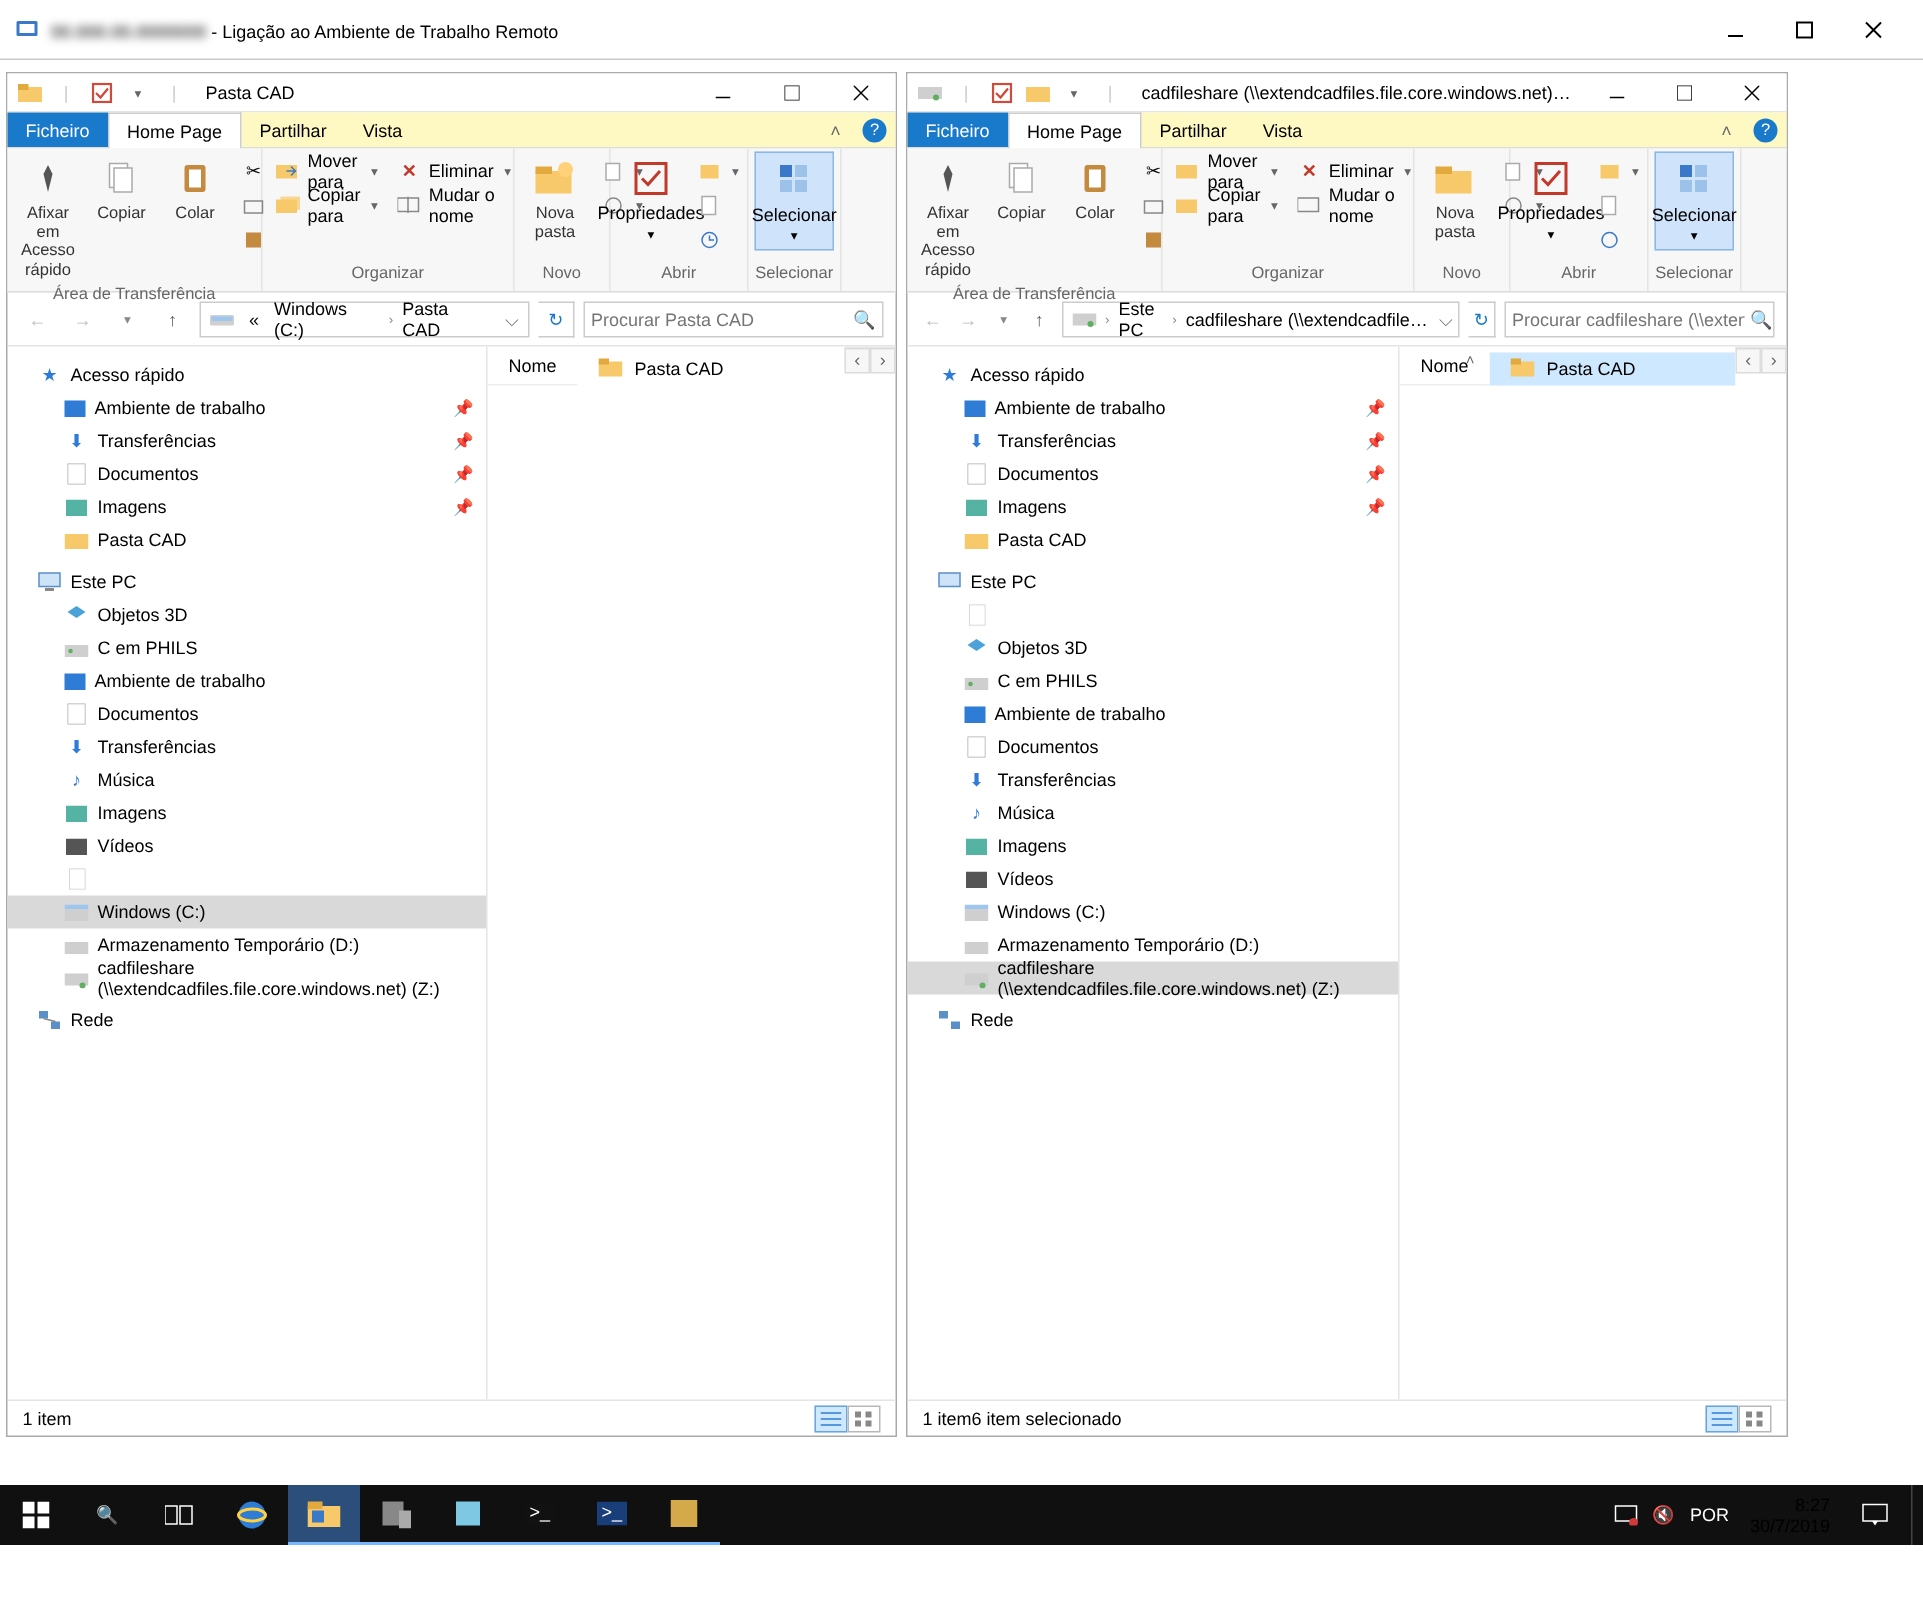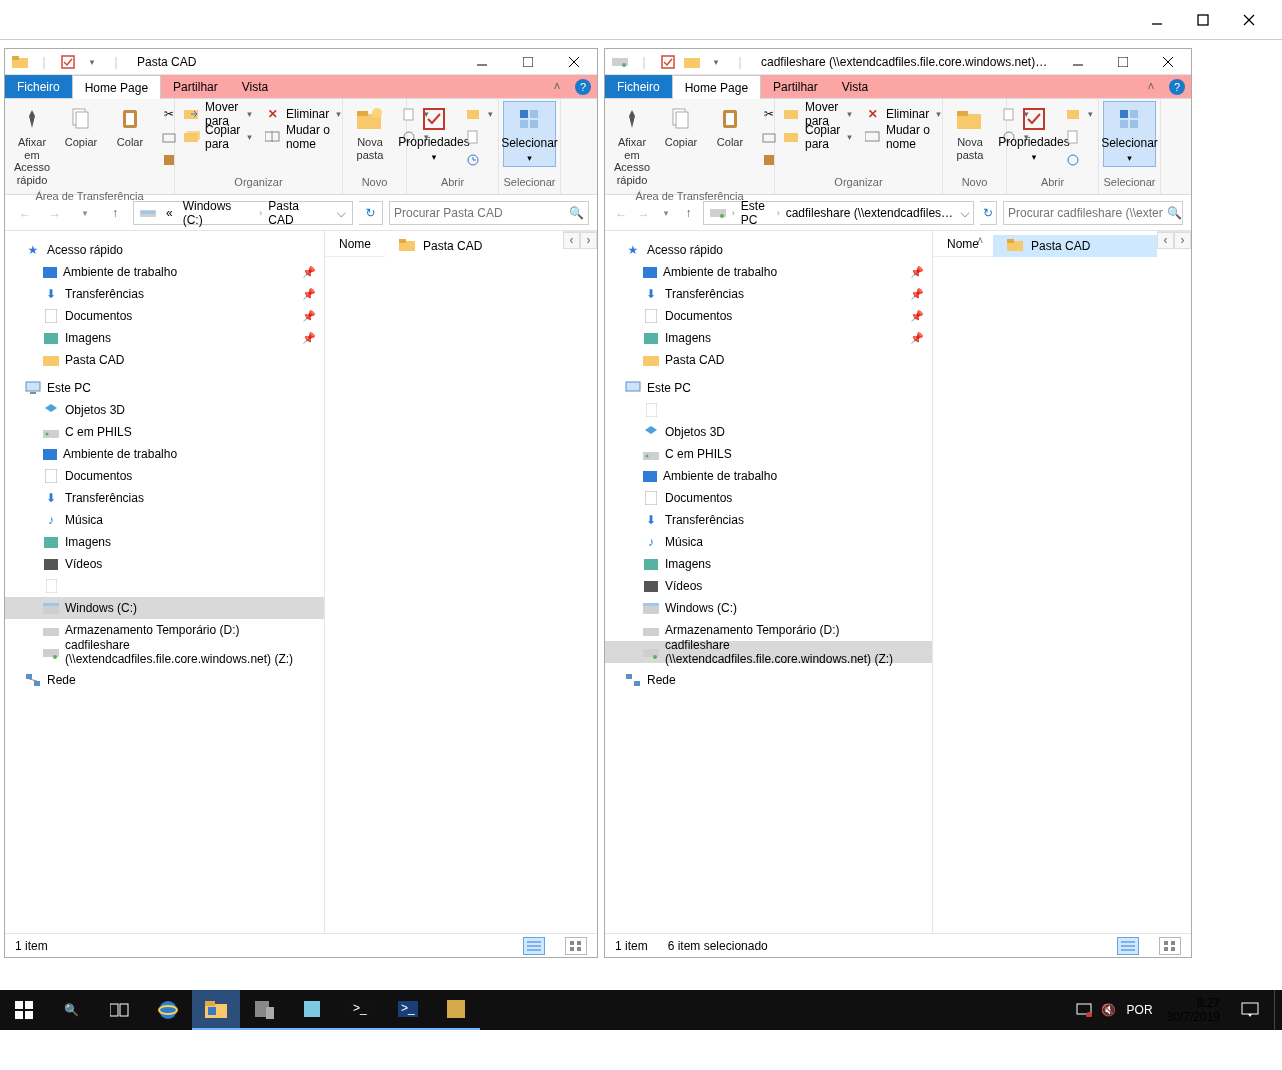--- a/index.html
+++ b/index.html
@@ -17,21 +17,21 @@
 .exp-left{left:4px;width:594px;height:910px}
 .exp-right{left:604px;width:588px;height:910px}
 
 .etitle{height:26px;display:flex;align-items:center;border-bottom:1px solid #e4e4e4;background:#fff}
 .etitle .ql{display:flex;align-items:center;gap:2px;padding:0 4px}
 .etitle .qlbtn{width:22px;height:22px;display:flex;align-items:center;justify-content:center}
 .etitle .title-text{padding:0 6px}
 .etitle .spacer{flex:1}
 .etitle .winbtn{width:46px;height:26px;display:flex;align-items:center;justify-content:center}
 
-.rtabs{height:24px;display:flex;align-items:stretch;border-bottom:1px solid #dcdcdc;background:#fca5a5}
+.rtabs{height:24px;display:flex;align-items:stretch;border-bottom:1px solid #dcdcdc;background:#fef9c3}
 .rtabs .tab{padding:0 12px;display:flex;align-items:center;font-size:12px}
 .rtabs .tab.file{background:#1979ca;color:#fff}
 .rtabs .tab.active{background:#fff;border-top:1px solid #ccc;border-left:1px solid #ccc;border-right:1px solid #ccc;margin-bottom:-1px}
 .rtabs .spacer{flex:1}
 .rtabs .collapse{width:24px;display:flex;align-items:center;justify-content:center;color:#666}
 .rtabs .help{width:24px;display:flex;align-items:center;justify-content:center;color:#fff;background:#1979ca;border-radius:50%;width:16px;height:16px;margin:4px 6px;font-size:11px}
 
 .ribbon{height:96px;display:flex;border-bottom:1px solid #dcdcdc;background:#f7f7f7}
 .rgroup{display:flex;flex-direction:column;border-right:1px solid #e4e4e4;padding:2px 4px}
 .rgroup .g-body{flex:1;display:flex;align-items:flex-start;gap:3px}
@@ -72,41 +72,50 @@
 .colhead{height:26px;display:flex;align-items:center;padding:0 14px;color:#444;font-size:12px;border-bottom:1px solid #eee;position:relative}
 .colhead .sortu{position:absolute;right:10px;top:4px;color:#666;font-size:10px}
 .flbody{flex:1;padding:4px 0;overflow:hidden}
 .frow{height:22px;display:flex;align-items:center;gap:8px;padding:0 14px}
 .frow.sel{background:#cde8ff}
 .frow .fico{width:16px;height:16px}
 .hscroll{height:17px;border-top:1px solid #e4e4e4;background:#f0f0f0;display:flex;align-items:center}
 .hscroll .arrow{width:17px;height:17px;display:flex;align-items:center;justify-content:center;color:#666;background:#f7f7f7;border:1px solid #ddd}
 .hscroll .track{flex:1}
 
-.status{height:24px;border-top:1px solid #e4e4e4;display:flex;align-items:center;padding:0 10px;gap:20px;font-size:12px;color:#333}
+.status{height:24px;border-top:1px solid #e4e4e4;display:flex;align-items:center;padding:0 10px;gap:0;font-size:12px;color:#333}
 .status .spacer{flex:1}
 .status .viewbtn{width:22px;height:18px;border:1px solid #b8b8b8;display:flex;align-items:center;justify-content:center;background:#fff}
 .status .viewbtn.active{background:#cde8ff;border-color:#6aa4df}
 
 .taskbar{position:absolute;left:0;right:0;bottom:0;height:40px;background:#101010;display:flex;align-items:center}
 .taskbar .tb{width:48px;height:40px;display:flex;align-items:center;justify-content:center}
 .taskbar .tb.active{background:#2b4f7a;border-bottom:2px solid #76b8ff}
 .taskbar .tb.lit{border-bottom:2px solid #76b8ff}
 .taskbar .spacer{flex:1}
 .taskbar .tray{display:flex;align-items:center;gap:10px;padding:0 8px;color:#fff;font-size:11px}
 .taskbar .clock{display:flex;flex-direction:column;align-items:flex-end;line-height:1.2;color:#fff;font-size:11px;padding:0 6px}
 .taskbar .peek{width:8px;height:40px;border-left:1px solid #444}
 
 svg{display:block}
 .folder-ico{width:16px;height:14px}
 </style>
 </head>
 <body>
 
 <div class="rdp-title">
+  <div class="rt-left">
+    <span>
+        <svg width="18" height="18">
+          <rect x="1" y="3" width="14" height="10" fill="#3a79c8" rx="1"></rect>
+          <rect x="3" y="5" width="10" height="6" fill="#fff"></rect>
+        </svg>
+      </span>
+    <span class="rt-text"><span style="filter:blur(3px)">00.000.00.0000000</span><span> - Ligação ao Ambiente de Trabalho Remoto</span></span>
+  </div>
   <div class="spacer"></div>
   <div class="winbtn">
       <svg viewBox="0 0 12 12">
         <line x1="1" y1="10" x2="11" y2="10" stroke="#000" stroke-width="1.3"></line>
       </svg>
     </div>
   <div class="winbtn">
       <svg viewBox="0 0 12 12">
         <rect x="1" y="1" width="10" height="10" fill="none" stroke="#000" stroke-width="1.3"></rect>
       </svg>
@@ -820,21 +829,21 @@
     <div class="breadcrumb">
       <span class="bc">
             <svg width="16" height="13">
               <rect width="16" height="8" y="3" fill="#cfcfcf"></rect>
               <circle cx="12" cy="10" r="2" fill="#5db05d"></circle>
             </svg>
           </span>
           <span class="sep">›</span>
       <span class="bc">Este PC</span>
           <span class="sep">›</span>
-      <span class="bc" style="white-space:nowrap">cadfileshare (\\extendcadfiles…</span>
+      <span class="bc" style="white-space:nowrap">cadfileshare (\\extendcadfile…</span>
       <span class="bdd">⌵</span>
     </div>
     <div class="refresh">↻</div>
     <div class="search short">
       <input placeholder="Procurar cadfileshare (\\extendcadfiles…" style="">
       <span class="sico">🔍</span>
     </div>
   </div>
 
   <div class="ebody">

